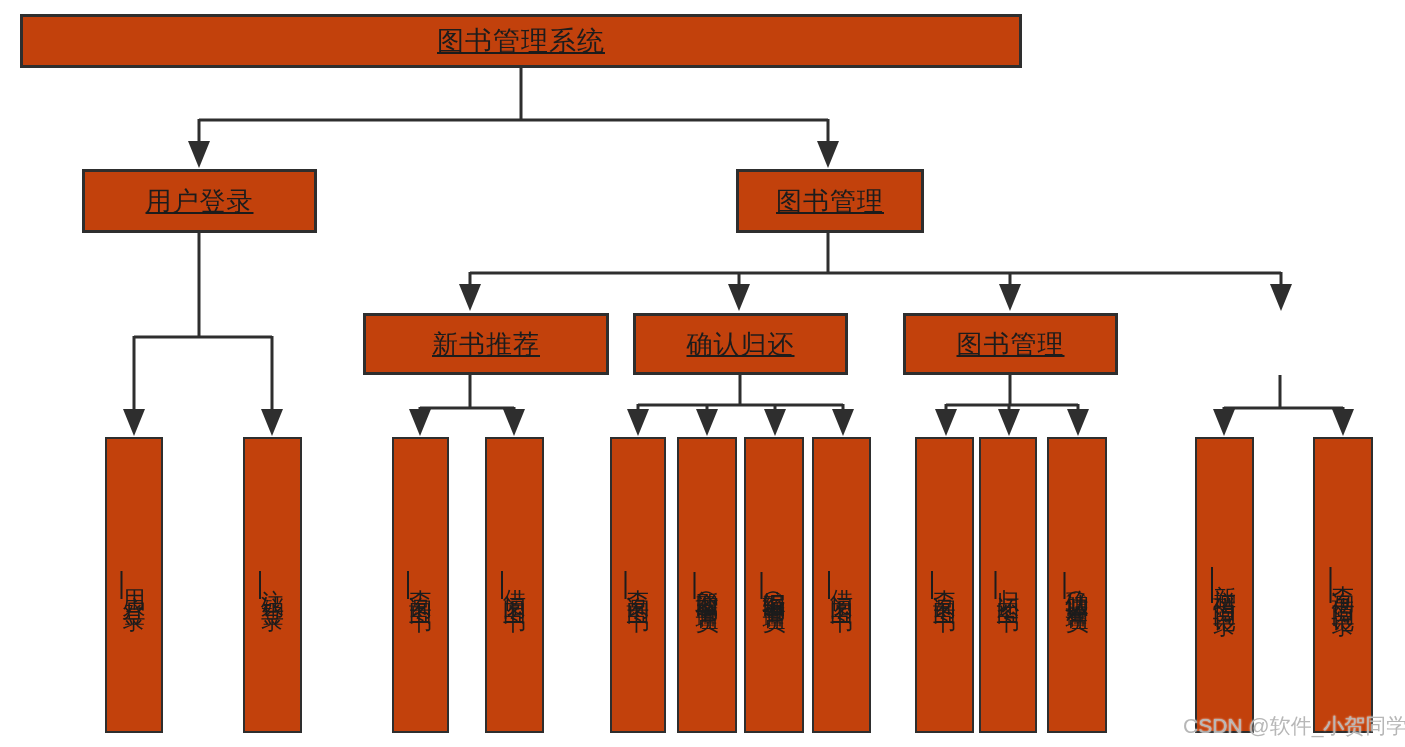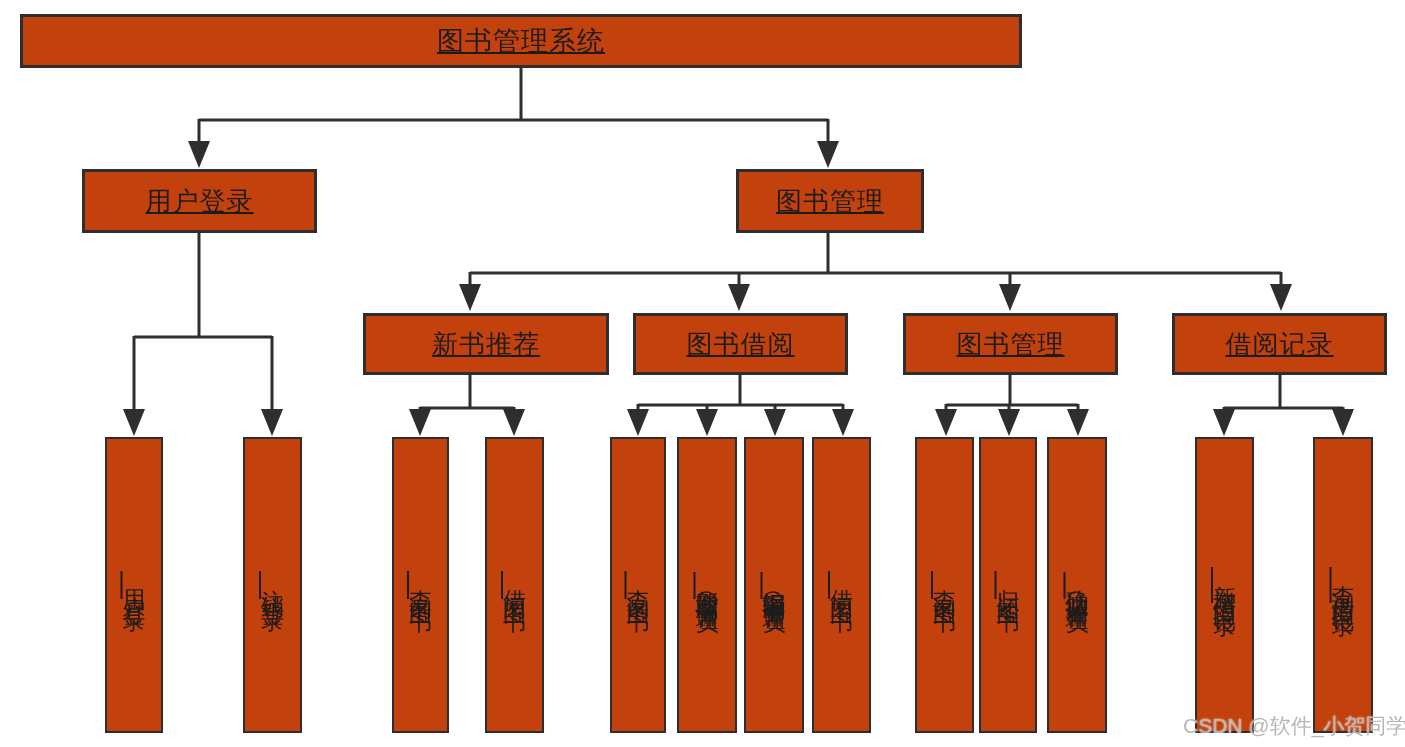--- a/index.html
+++ b/index.html
@@ -106,27 +106,24 @@
     <span>用户登录</span>
   </div>
   <div class="box hnode" style="left:736px;top:169px;width:188px;height:64px">
     <span>图书管理</span>
   </div>
 
   <div class="box hnode" style="left:363px;top:313px;width:246px;height:62px">
     <span>新书推荐</span>
   </div>
   <div class="box hnode" style="left:633px;top:313px;width:215px;height:62px">
-    <span>图书借阅</span>
+    <span>确认归还</span>
   </div>
   <div class="box hnode" style="left:903px;top:313px;width:215px;height:62px">
     <span>图书管理</span>
-  </div>
-  <div class="box hnode" style="left:1172px;top:313px;width:215px;height:62px">
-    <span>借阅记录</span>
   </div>
 
   <div class="box leaf" style="left:105px;width:58px">
     <span class="vtext">用户登录</span>
   </div>
   <div class="box leaf" style="left:243px;width:59px">
     <span class="vtext">注销登录</span>
   </div>
 
   <div class="box leaf" style="left:392px;width:57px">

